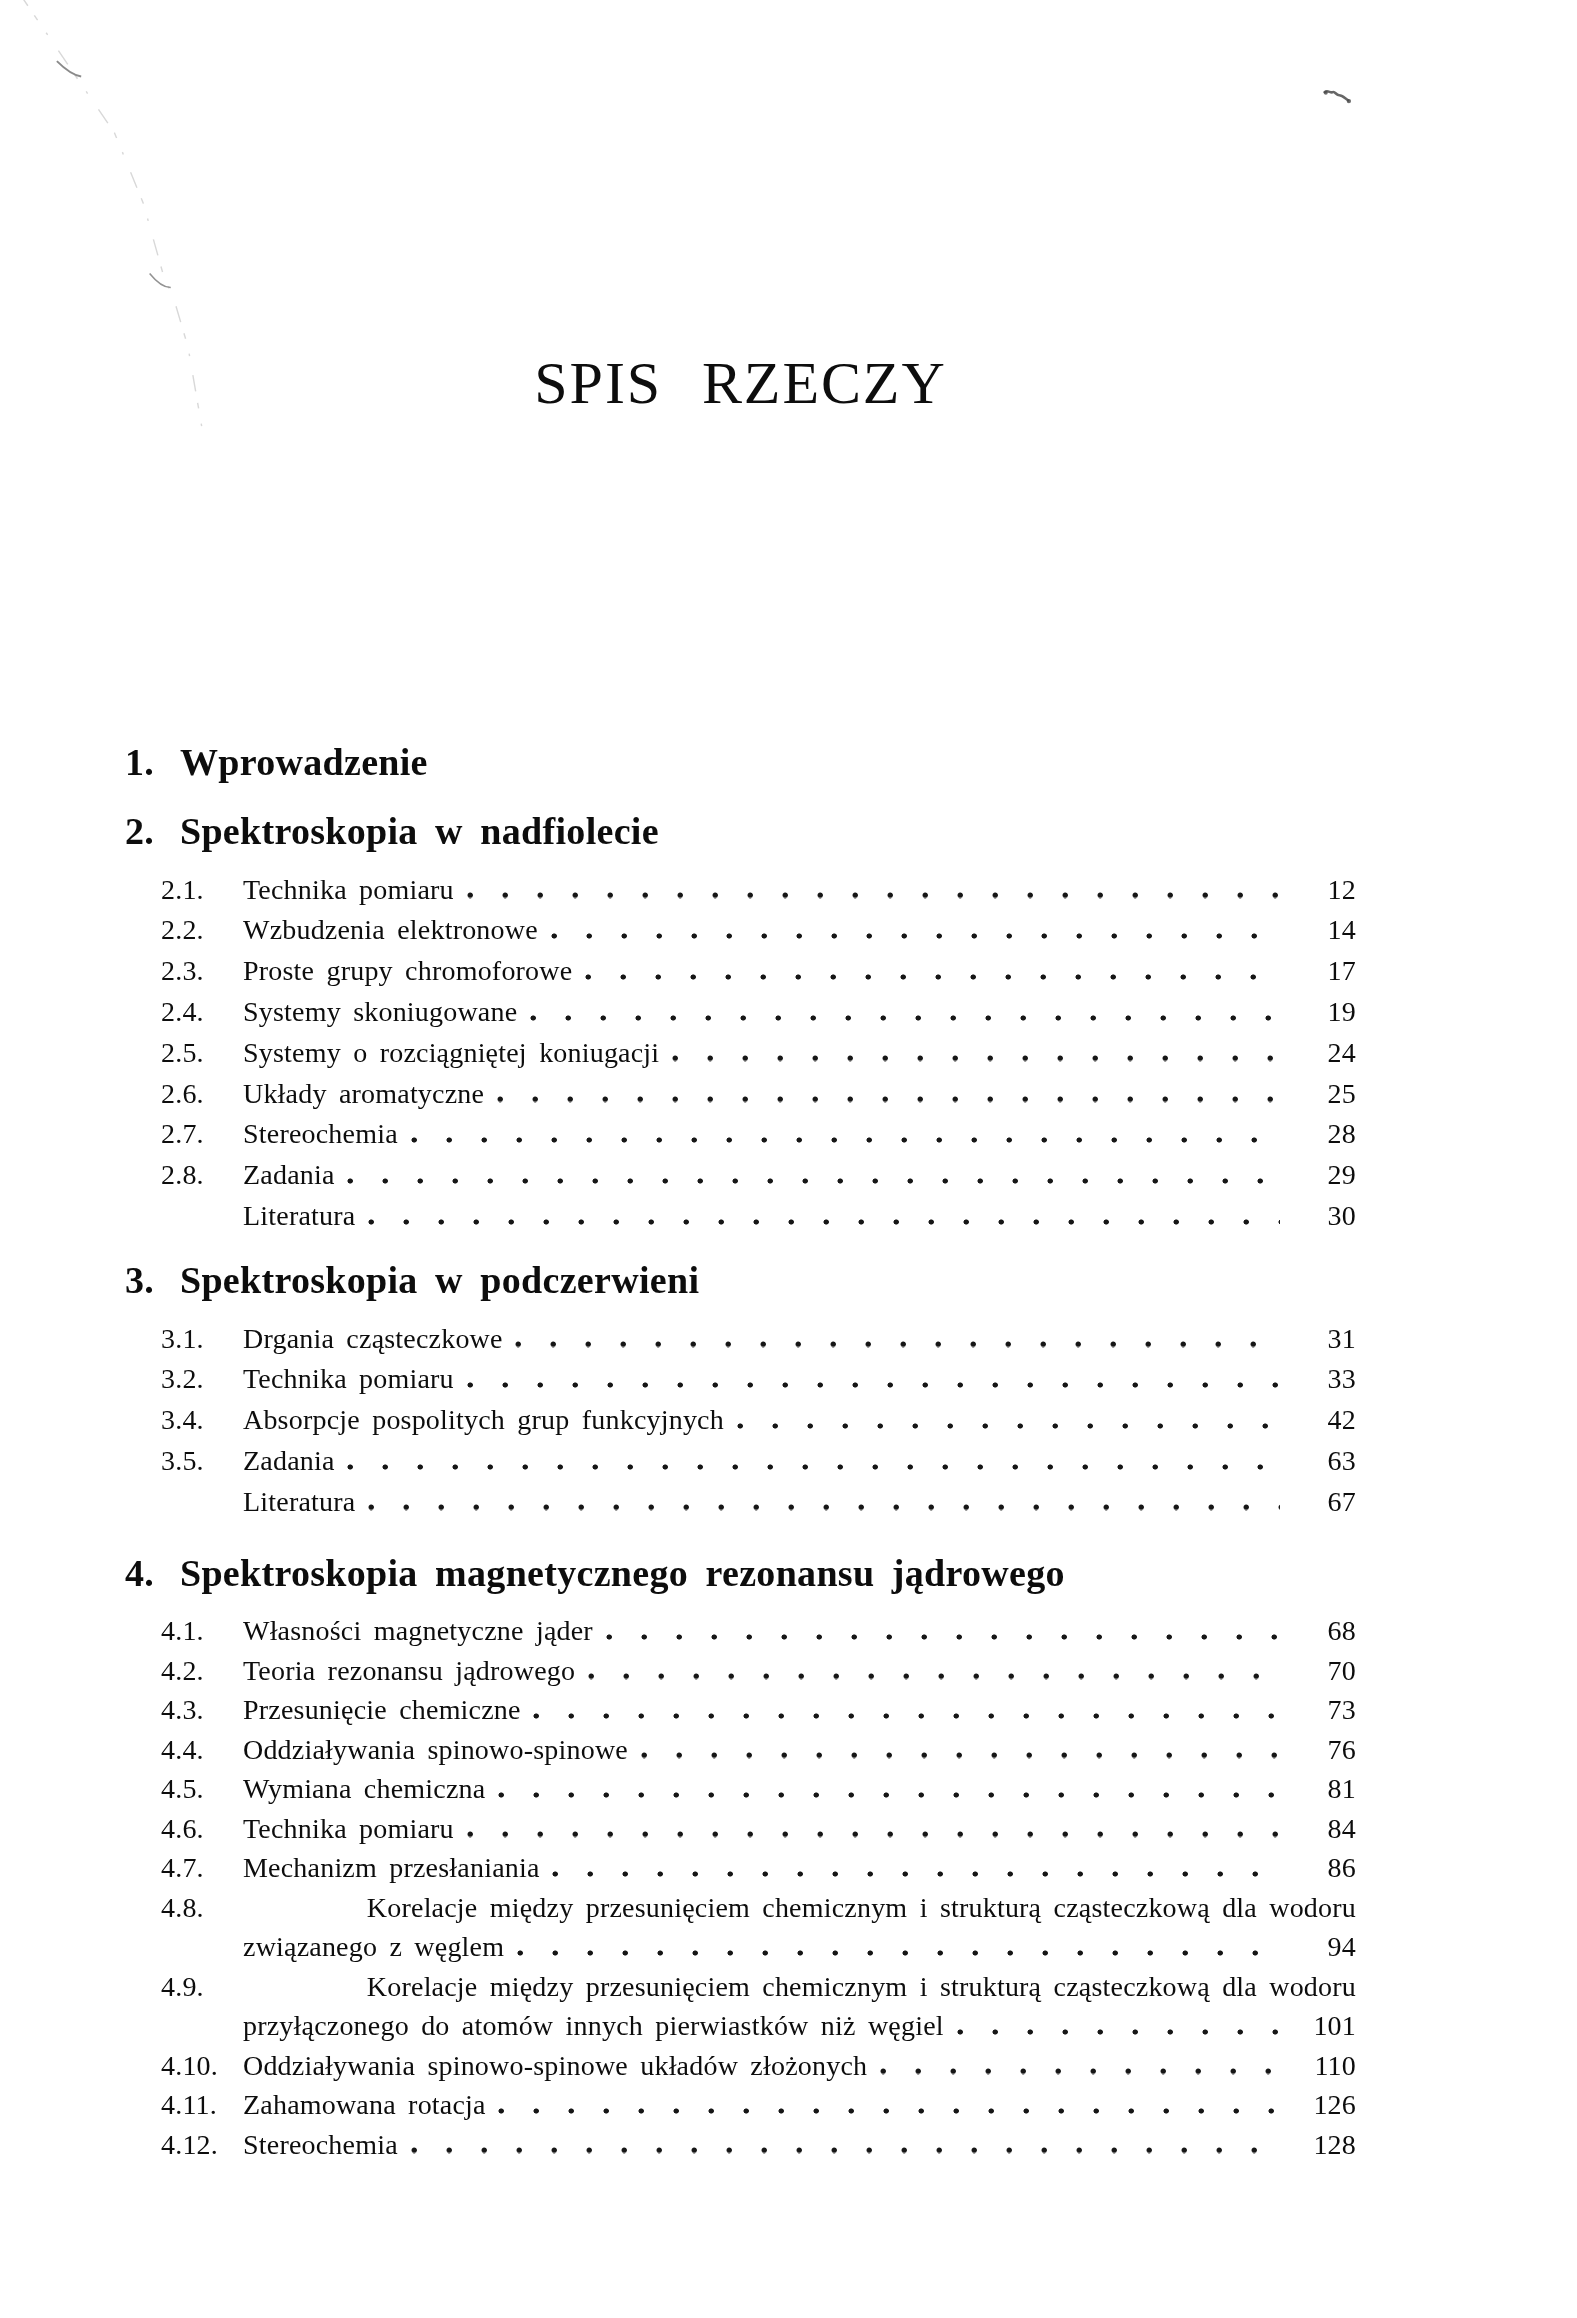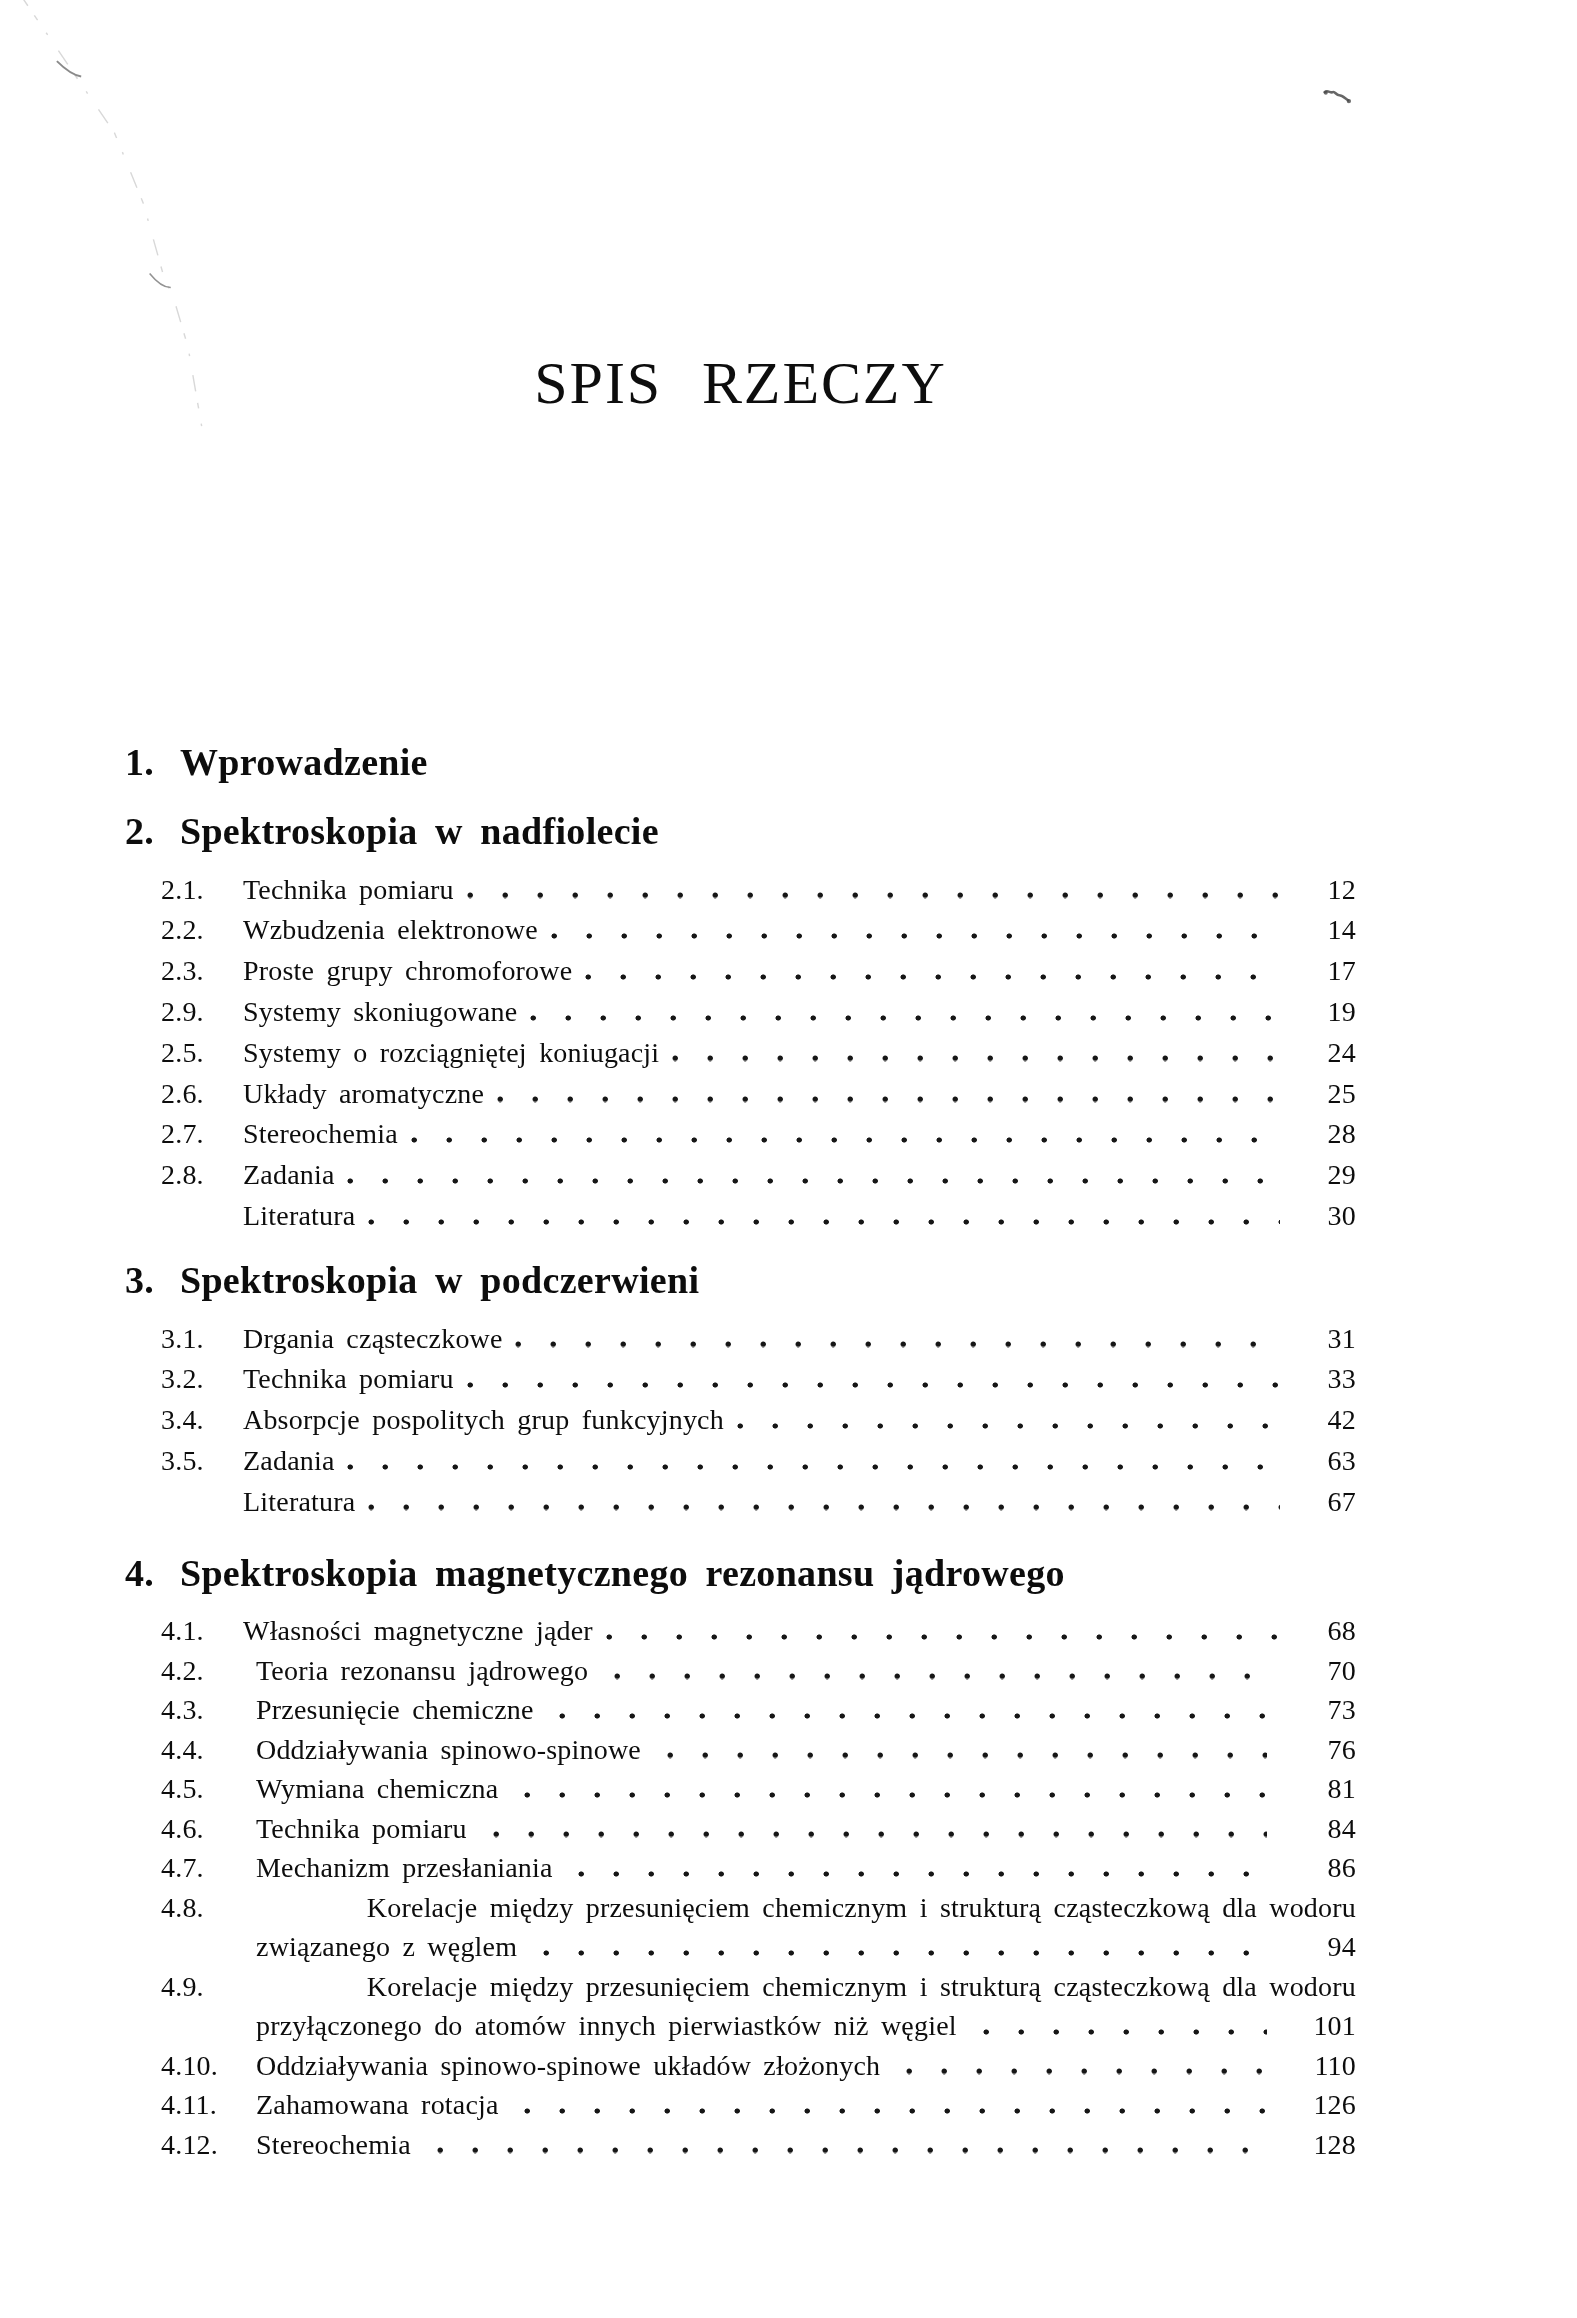--- a/index.html
+++ b/index.html
@@ -39,21 +39,21 @@
   .sec.gap-lg{margin-top:38px;}
   .snum{flex:0 0 55px;}
   .row{
     display:flex;align-items:baseline;
     font-size:28px;font-weight:400;line-height:1;
     word-spacing:5.1px;letter-spacing:0.2px;
     padding-left:36px;
     margin-top:12.8px;
   }
   .row.row-first{margin-top:25.6px;}
-  .row.tight{margin-top:11.5px;gap:13px;}
+  .row.tight{margin-top:11.5px;}
   .inum{flex:0 0 82px;}
   .ilabel{white-space:nowrap;text-align:right;}
   .ilabel.grow{flex:1 1 auto;}
   .dots{
     flex:1 1 auto;height:6.4px;align-self:baseline;
     margin:0 9px 0 12.8px;
     background-image:radial-gradient(circle at 3.2px 3.2px,#161616 2.3px,rgba(0,0,0,0) 3.1px);
     background-size:35px 6.4px;background-repeat:repeat-x;
     background-position:left bottom;
   }
@@ -101,21 +101,21 @@
       <span class="dots"></span>
       <span class="pg">14</span>
     </div>
     <div class="row">
       <span class="inum">2.3.</span>
       <span class="ilabel">Proste grupy chromoforowe</span>
       <span class="dots"></span>
       <span class="pg">17</span>
     </div>
     <div class="row">
-      <span class="inum">2.9.</span>
+      <span class="inum">2.4.</span>
       <span class="ilabel">Systemy skoniugowane</span>
       <span class="dots"></span>
       <span class="pg">19</span>
     </div>
     <div class="row">
       <span class="inum">2.5.</span>
       <span class="ilabel">Systemy o rozciągniętej koniugacji</span>
       <span class="dots"></span>
       <span class="pg">24</span>
     </div>

